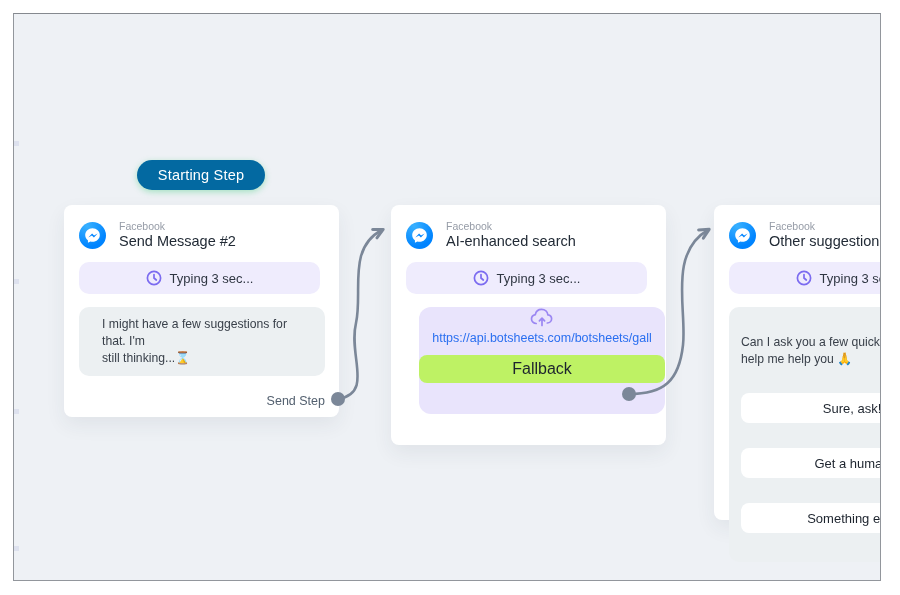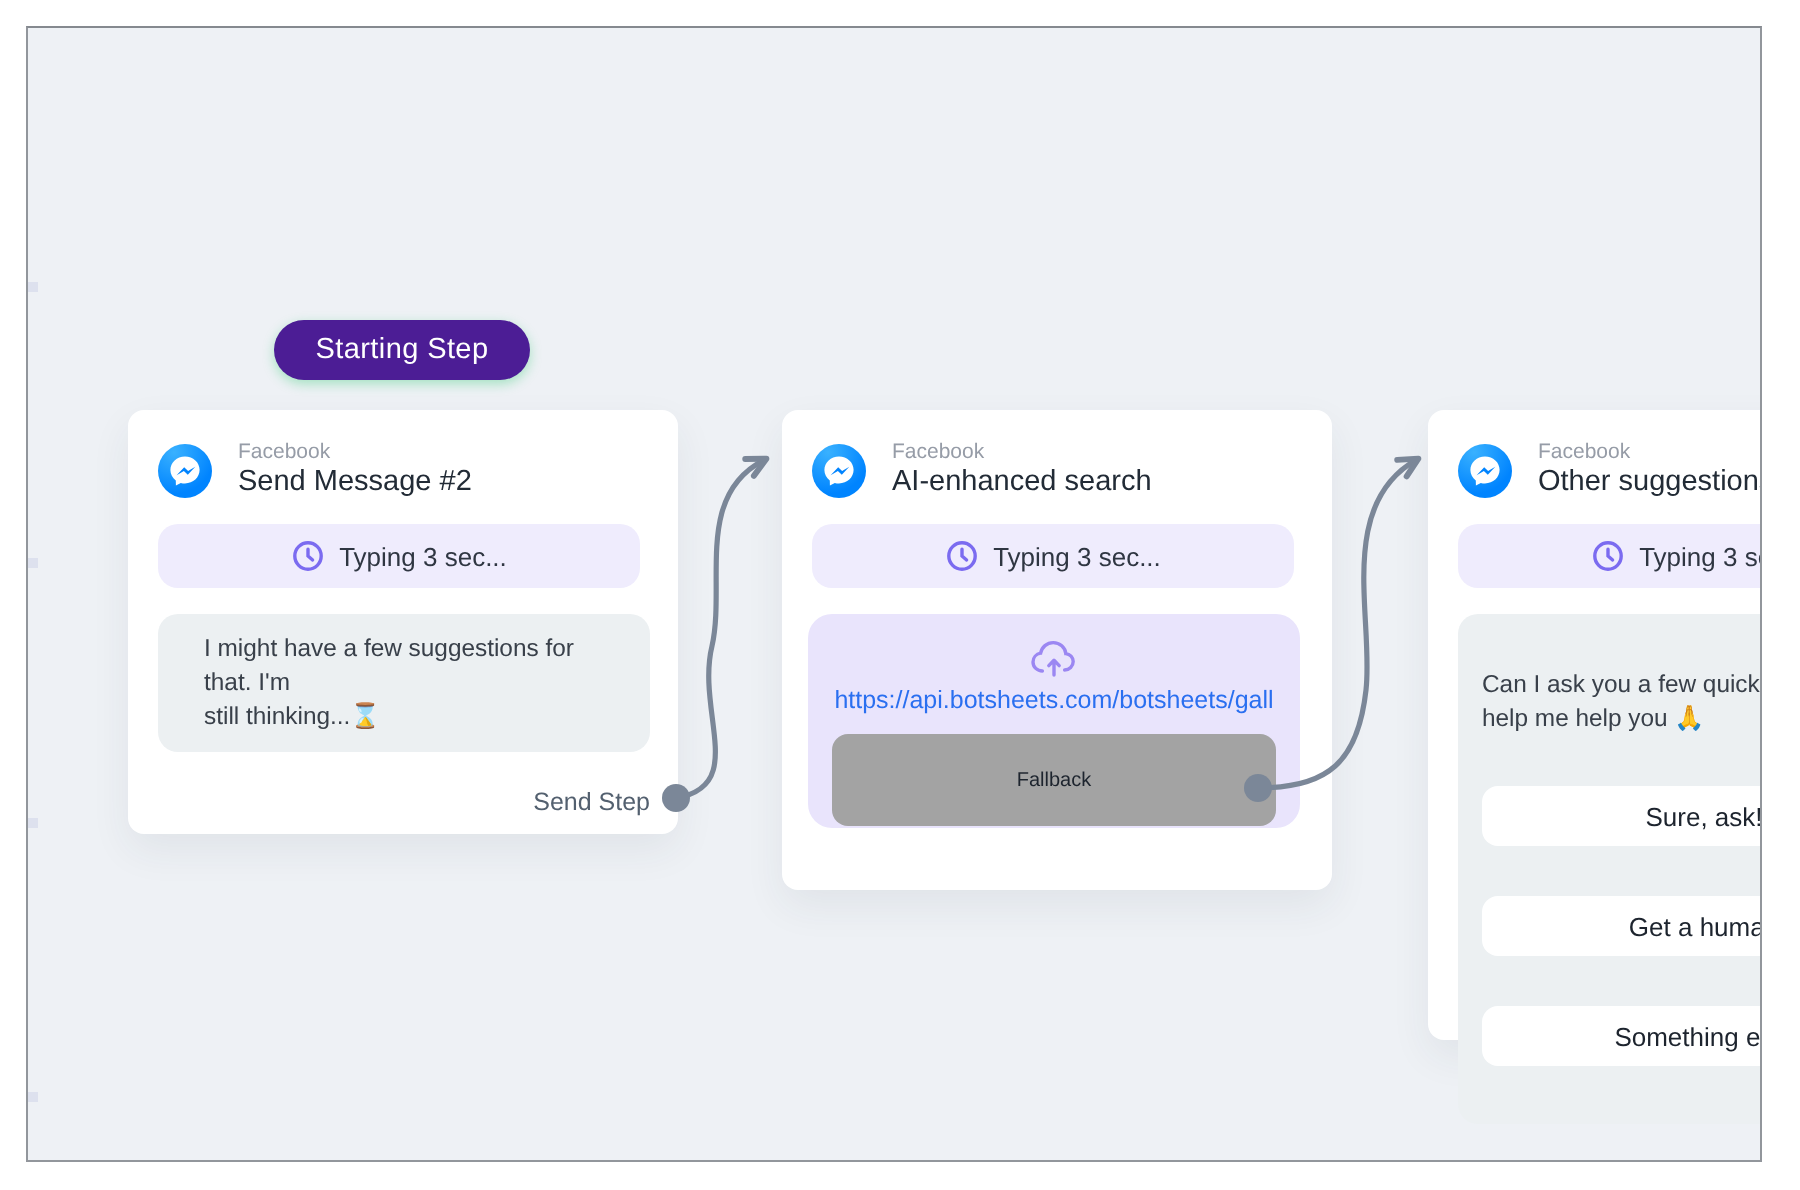--- a/index.html
+++ b/index.html
@@ -1,47 +1,47 @@
 <!DOCTYPE html>
 <html><head>
 <meta charset="utf-8">
 <style>
   * { margin:0; padding:0; box-sizing:border-box; }
   html,body { width:900px; height:595px; background:#ffffff; font-family:"Liberation Sans", sans-serif; overflow:hidden; }
   .canvas { position:absolute; left:13px; top:13px; width:868px; height:568px;
             background:#eef1f5; border:1px solid #92969c; border-top-color:#85898f; overflow:hidden; }
   .tick { position:absolute; left:0; width:5px; height:5px; background:#dde1ee; }
-  .badge { position:absolute; left:123px; top:146px; width:128px; height:30px; background:#4c1d95;
+  .badge { position:absolute; left:123px; top:146px; width:128px; height:30px; background:#0369a1;
            border-radius:16px; color:#ffffff; font-size:14.5px; font-weight:500;
            display:flex; align-items:center; justify-content:center; letter-spacing:.2px;
            box-shadow:0 2px 6px rgba(30,199,99,.35); z-index:4; }
   .card { position:absolute; background:#ffffff; border-radius:8px;
           box-shadow:0 8px 20px rgba(40,50,70,.07); z-index:2; }
   #card1 { left:50px;  top:191px; width:275px; height:212px; }
   #card2 { left:377px; top:191px; width:275px; height:240px; }
   #card3 { left:700px; top:191px; width:275px; height:315px; }
   .hdr { position:absolute; left:15px; top:15px; display:flex; align-items:flex-start; }
   .msgr { width:27px; height:27px; flex:0 0 27px; margin-top:2px; }
   .hdr-txt { margin-left:13px; }
   .platform { font-size:10.5px; color:#969ca7; line-height:13px; }
   .title { font-size:14.5px; color:#222b36; line-height:17px; font-weight:500; }
   .typing { position:absolute; left:15px; top:57px; width:241px; height:32px; background:#efecfd;
             border-radius:10px; display:flex; align-items:center; justify-content:center; gap:8px;
             font-size:13px; color:#2f3642; }
   .bubble { position:absolute; left:15px; top:102px; width:246px; background:#ecEFF2; background:#ecEff2;
             background:#ecf0f2; border-radius:10px; padding:9px 23px; font-size:12.2px; line-height:17px;
             color:#39404a; white-space:pre-line; }
   .next-step { position:absolute; right:14px; bottom:9px; font-size:12.5px; color:#53606f; }
-  .purple-box { position:absolute; left:13px; top:102px; width:246px; height:107px;
-                background:#e9e4fc; border-radius:12px; padding:12px; text-align:center; }
+  .purple-box { position:absolute; left:28px; top:102px; width:246px; height:107px;
+                background:#e9e4fc; border-radius:12px; text-align:center; }
   .cloud { display:block; margin:0 auto 3px auto; }
   .url { font-size:12.5px; color:#2a6ff0; line-height:16px; white-space:nowrap; }
-  .fallback-btn { margin-top:9px; height:46px; background:#a3a3a3; border-radius:8px;
+  .fallback-btn { margin-top:9px; height:28px; background:#bef264; border-radius:8px;
                   display:flex; align-items:center; justify-content:center;
-                  font-size:10px; color:#1d242e; }
+                  font-size:16px; color:#1d242e; }
   .bubble3 { padding:10px 12px 12px 12px; }
   .qr-btn { width:222px; height:30px; background:#ffffff; border-radius:8px; margin-top:8px;
             display:flex; align-items:center; justify-content:center; font-size:13px; color:#1d242e;
             white-space:nowrap; }
   .wires { position:absolute; left:0; top:0; width:868px; height:568px; z-index:3; pointer-events:none; }
 </style>
 </head>
 <body>
 
 <div class="canvas">

